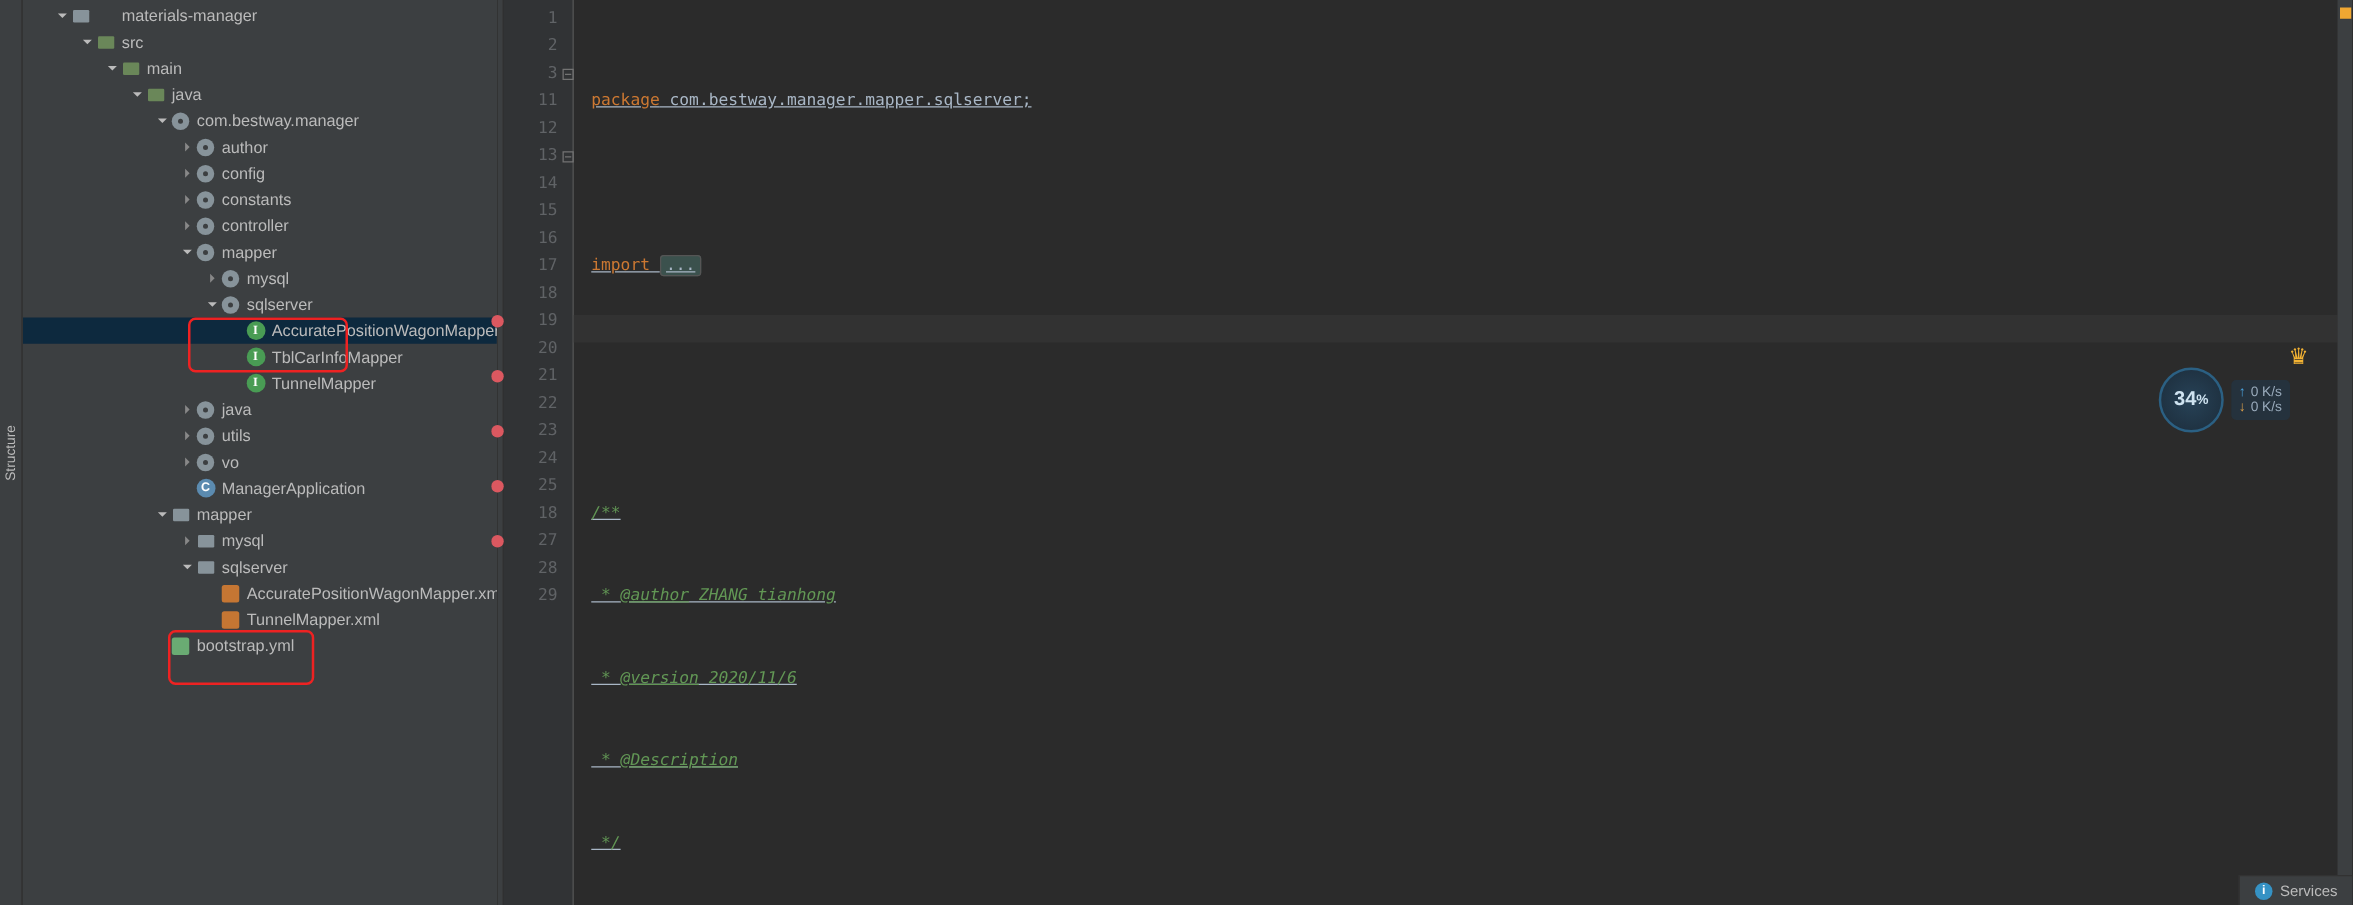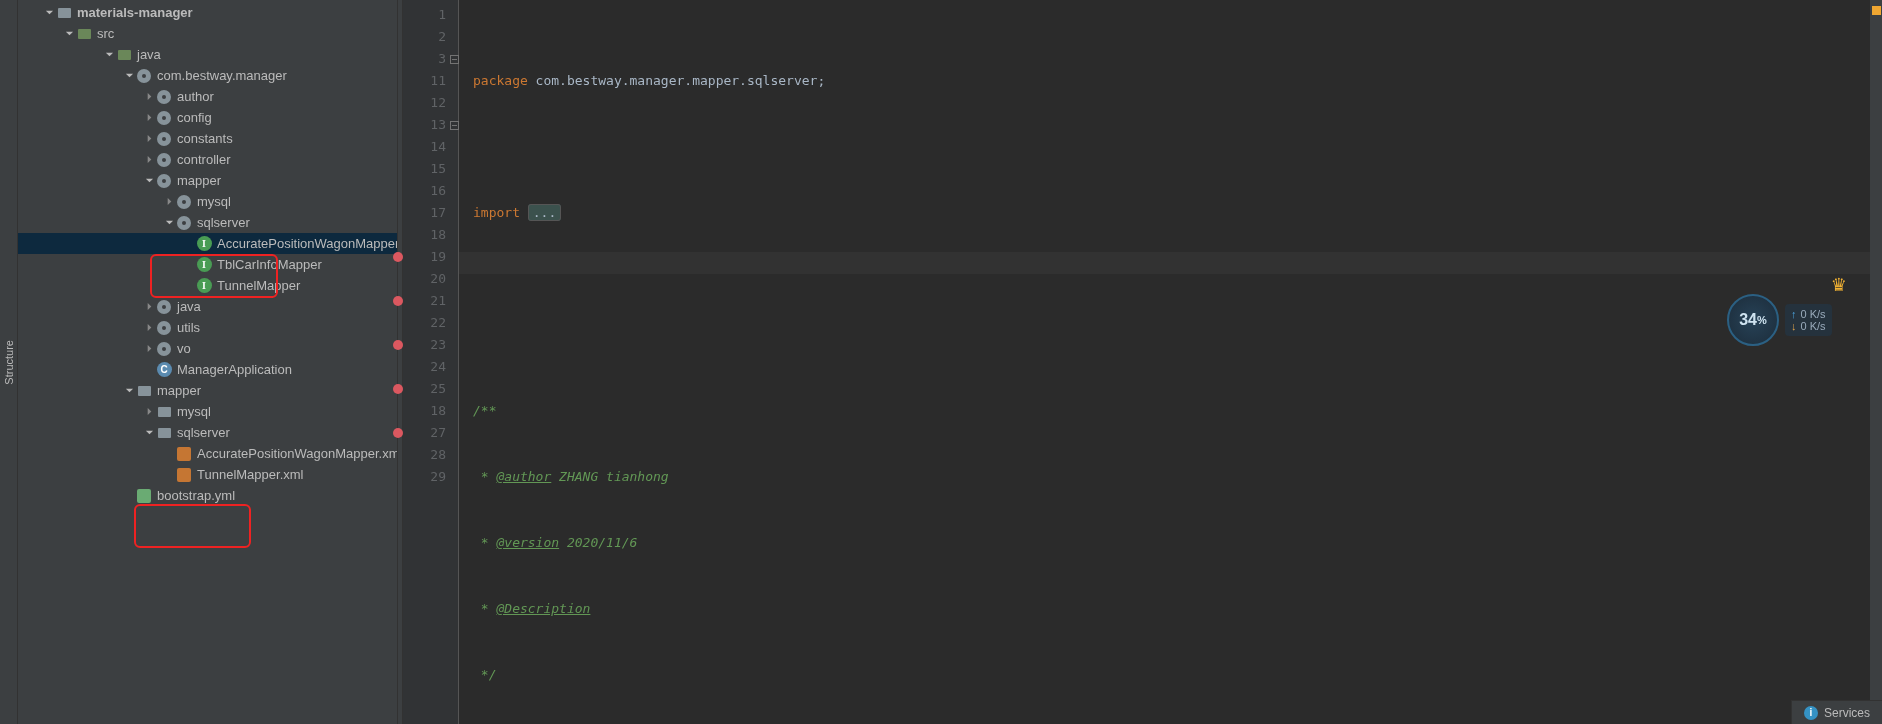--- a/index.html
+++ b/index.html
@@ -114,21 +114,21 @@
   width: 14px; height: 14px;
   background: #c57633;
   border-radius: 2px;
 }
 .yml-icon {
   width: 14px; height: 14px;
   background: #6aab73;
   border-radius: 2px;
 }
 .label { color: #bbbbbb; }
-.label.bold { font-weight: bold; }
+.label.bold { font-weight: normal; margin-left: 20px; }
 .red-box {
   position: absolute;
   border: 2.5px solid #ee2222;
   border-radius: 6px;
   pointer-events: none;
 }
 .splitter { width: 5px; background: #3c3f41; cursor: ew-resize; border-right:1px solid #323232;}
 .editor-area {
   flex: 1;
   display: flex;
@@ -180,21 +180,21 @@
 }
 .code {
   flex: 1;
   padding: 4px 0 0 14px;
   font-family: 'Consolas','Menlo', monospace;
   font-size: 13px;
   line-height: 22px;
   white-space: pre;
   position: relative;
 }
-.code .line { height: 22px; }
+.code .line { height: 22px; text-decoration: underline; }
 .hl-line { background: #323232; position:absolute; left:0; right:0; height:22px; }
 .k { color: #cc7832; }
 .doc { color: #629755; font-style: italic; }
 .doctag { color: #629755; font-style: italic; text-decoration: underline; }
 .fold-box {
   background: #3b514d;
   border: 1px solid #555;
   border-radius: 3px;
   padding: 0 4px;
   color: #a9b7c6;
@@ -295,20 +295,30 @@
     </div>
     <div class="tree-row">
       <span class="indent" style="width: 44px;"></span>
       <span class="arrow">
         <svg viewBox="0 0 10 10">
           <path d="M1 3 L5 7 L9 3 Z" fill="#bbbbbb"></path>
         </svg>
       </span>
       <span class="icon folder-icon src"></span>
       <span class="label">src</span>
+    </div>
+    <div class="tree-row">
+      <span class="indent" style="width: 64px;"></span>
+      <span class="arrow">
+        <svg viewBox="0 0 10 10">
+          <path d="M1 3 L5 7 L9 3 Z" fill="#bbbbbb"></path>
+        </svg>
+      </span>
+      <span class="icon folder-icon src"></span>
+      <span class="label">main</span>
     </div>
     <div class="tree-row">
       <span class="indent" style="width: 84px;"></span>
       <span class="arrow">
         <svg viewBox="0 0 10 10">
           <path d="M1 3 L5 7 L9 3 Z" fill="#bbbbbb"></path>
         </svg>
       </span>
       <span class="icon folder-icon src"></span>
       <span class="label">java</span>

